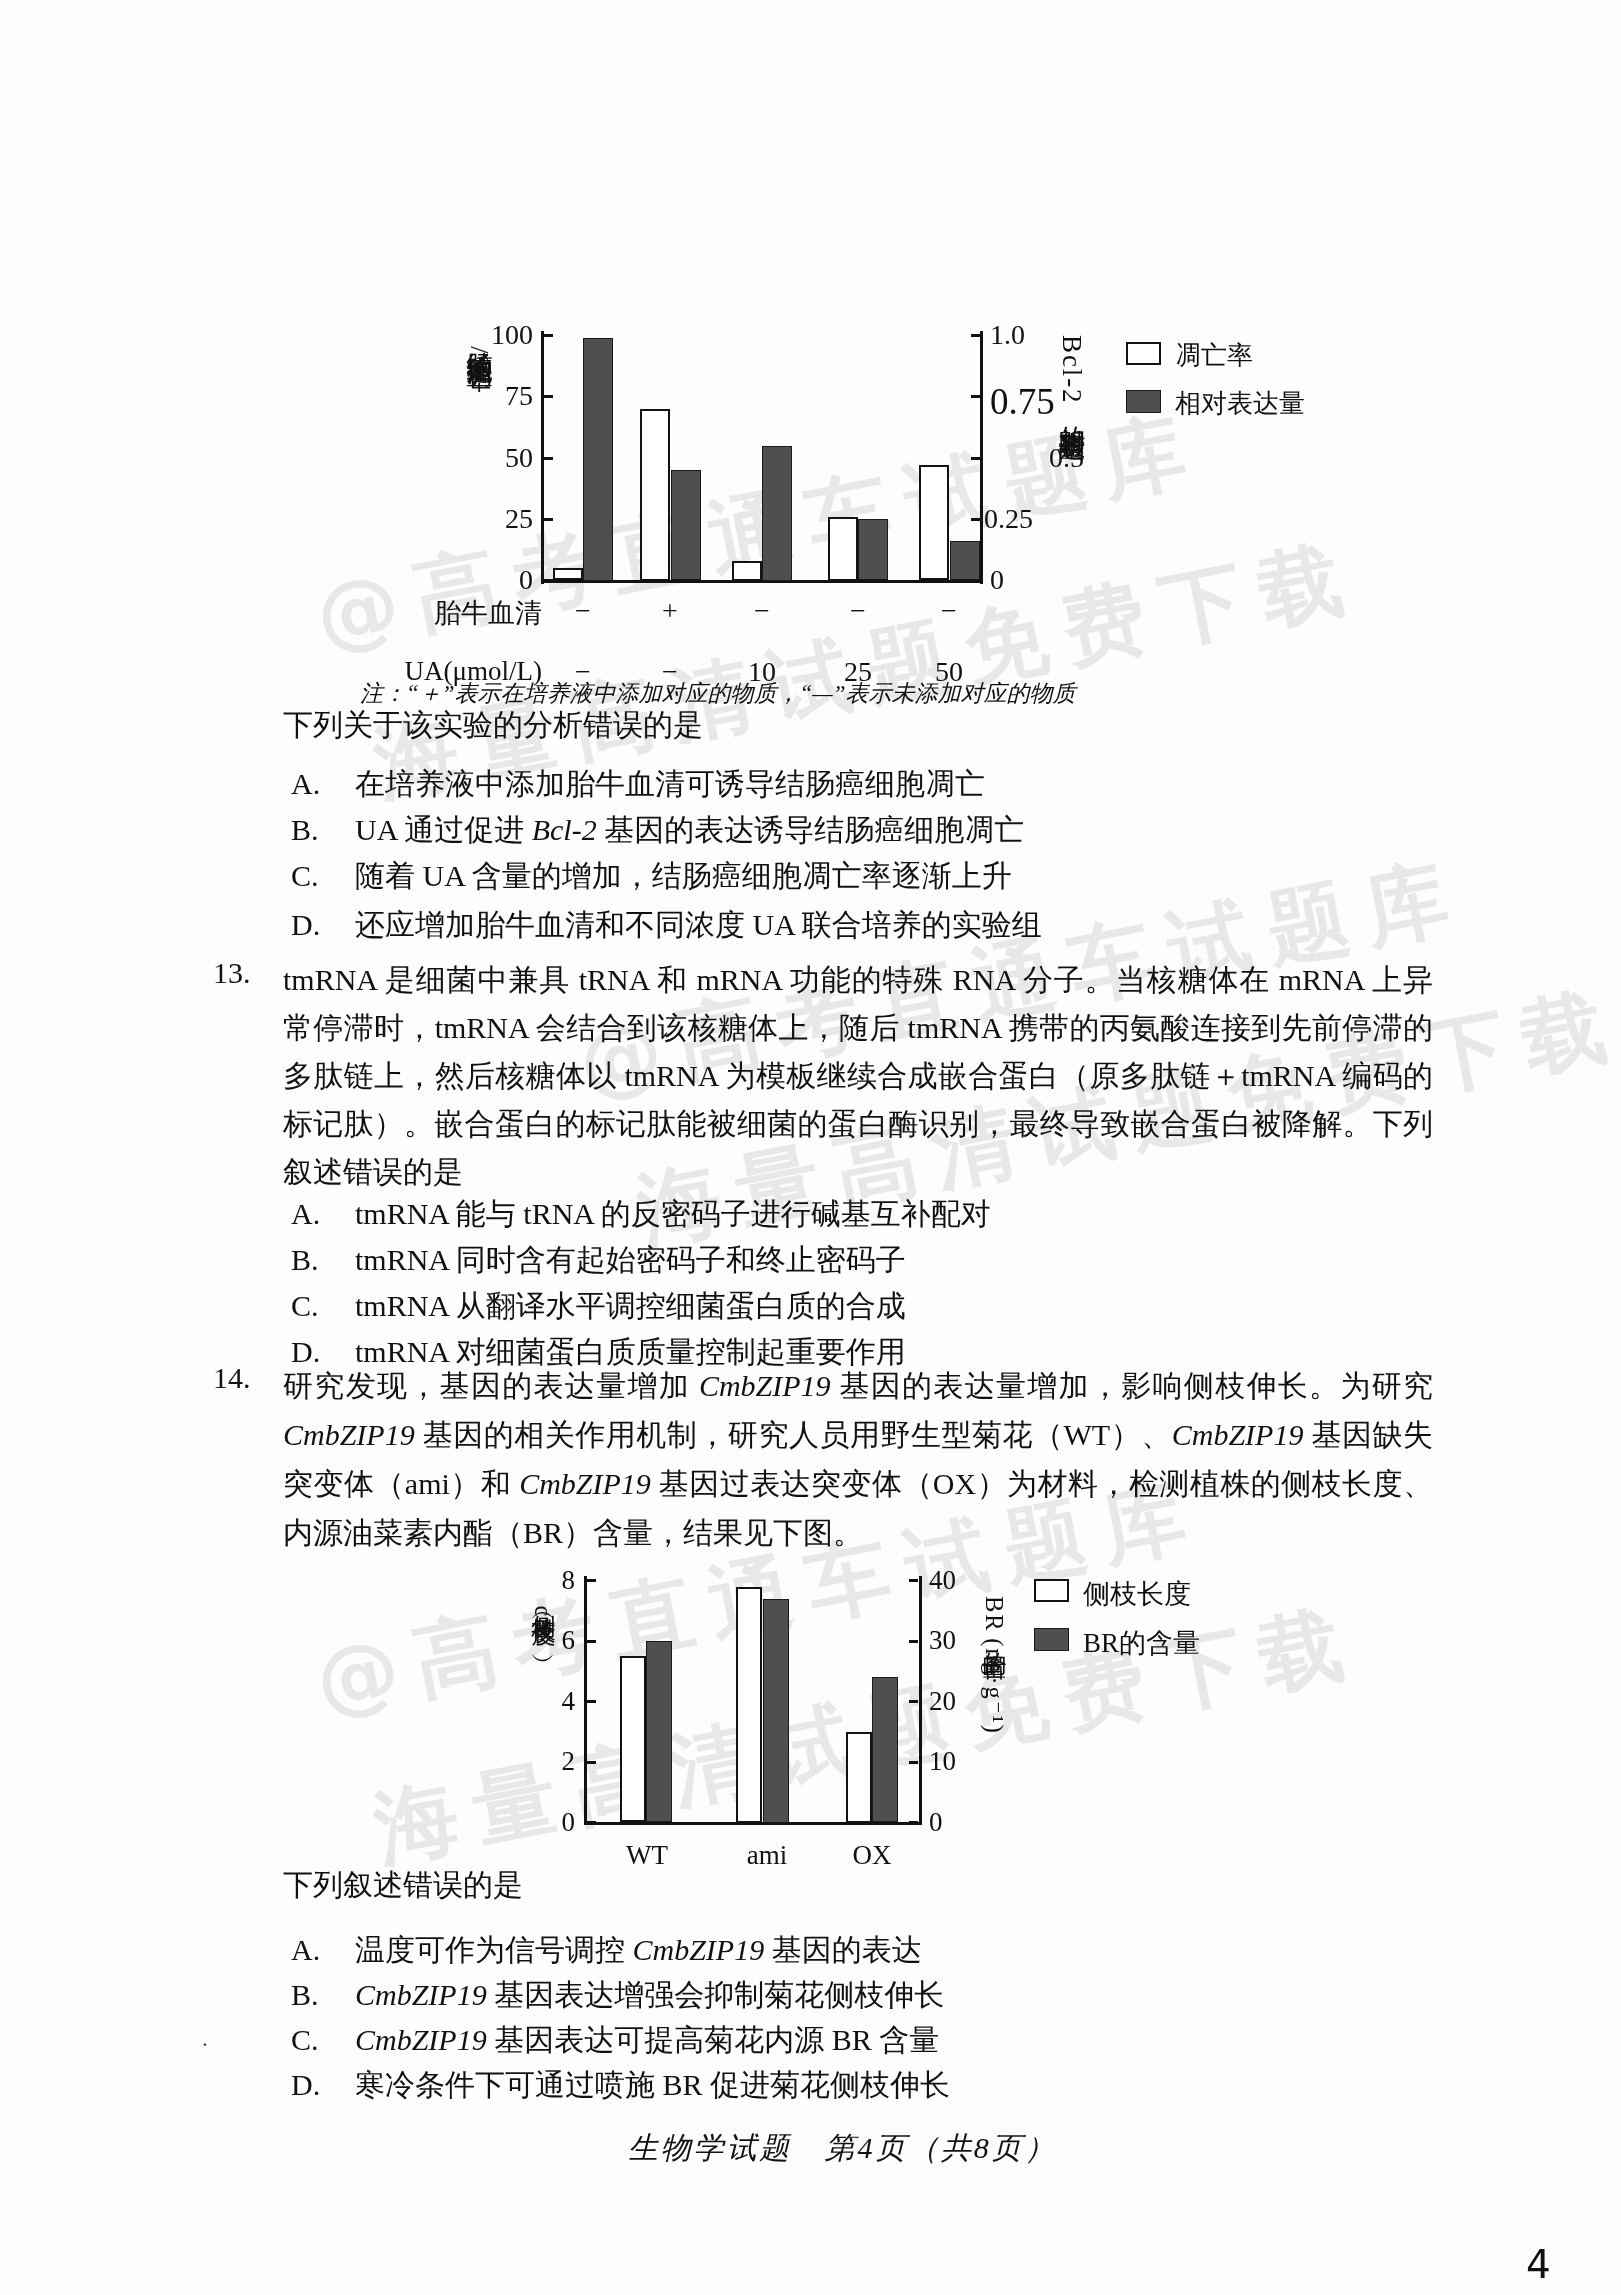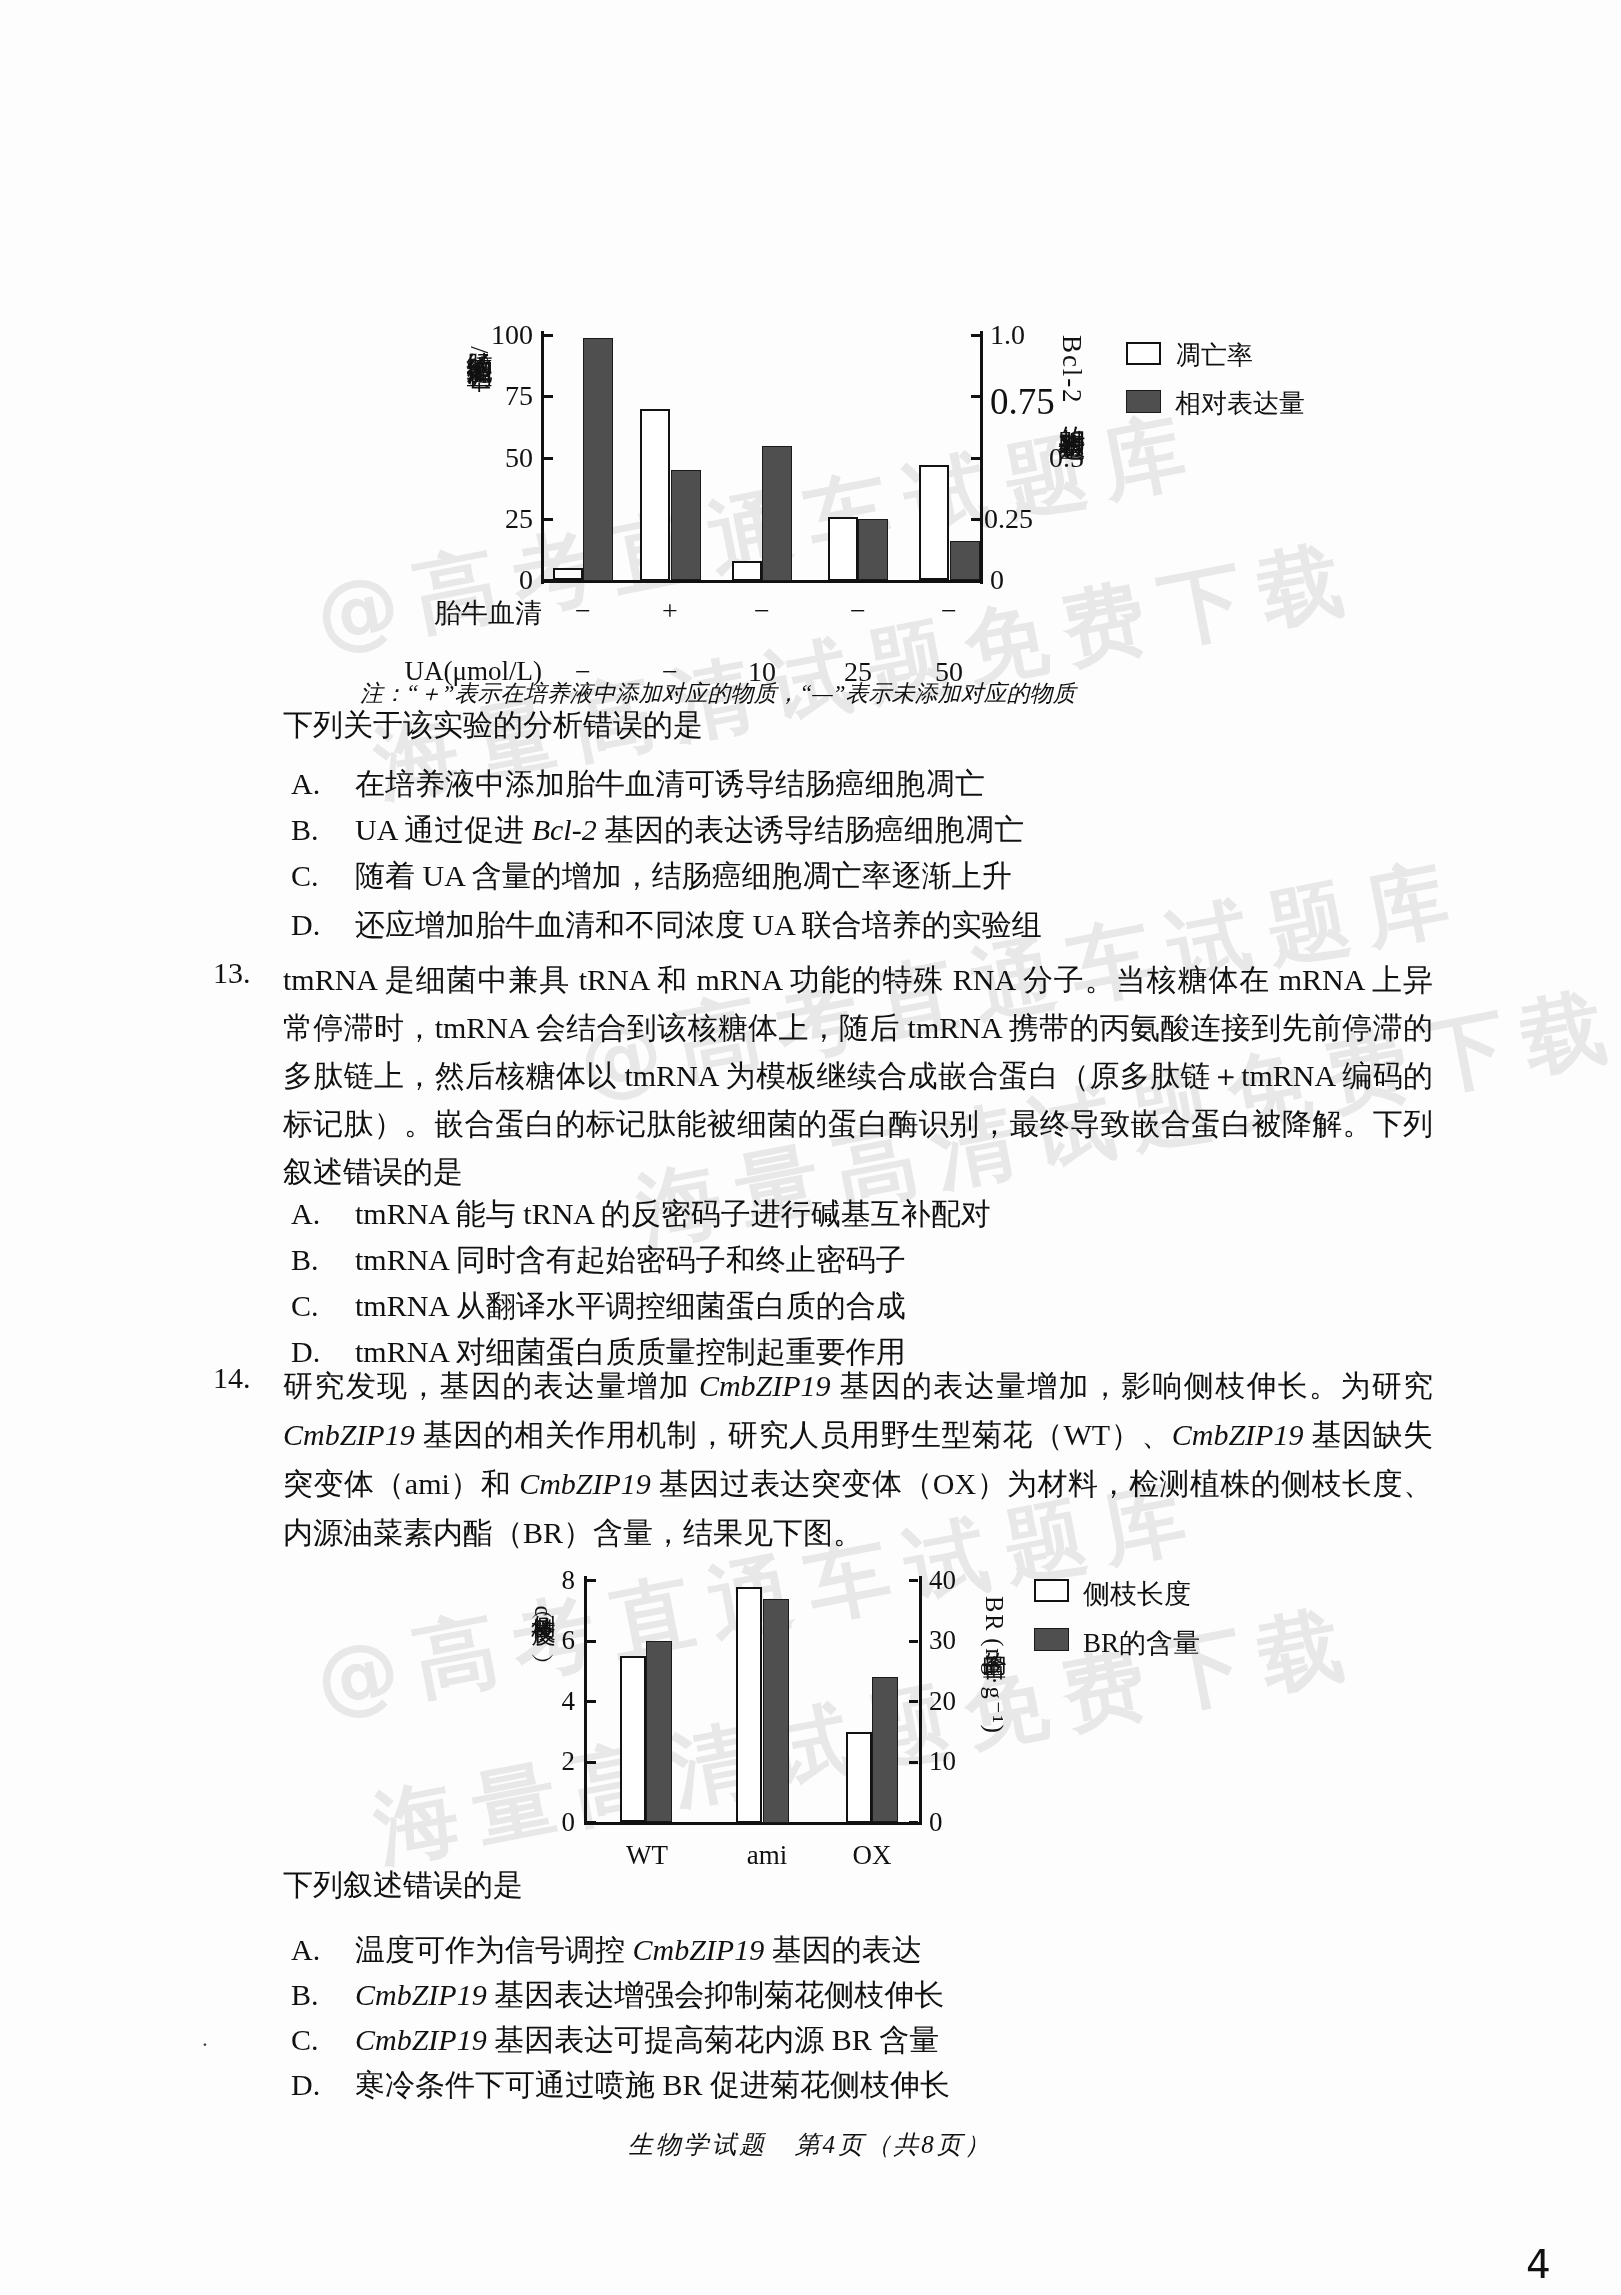--- a/index.html
+++ b/index.html
@@ -24,21 +24,21 @@
   .bar-w{position:absolute;background:#fff;border:2.4px solid #121212;box-sizing:border-box;}
   .bar-d{position:absolute;background:#4f4f4f;border:1.4px solid #1a1a1a;box-sizing:border-box;}
   .vtitle{position:absolute;writing-mode:vertical-rl;text-orientation:mixed;
           font-size:26px;letter-spacing:1.9px;white-space:nowrap;}
   .legbox-w{position:absolute;background:#fff;border:2.4px solid #121212;box-sizing:border-box;}
   .legbox-d{position:absolute;background:#4f4f4f;border:1.9px solid #1a1a1a;box-sizing:border-box;}
   .leglabel{position:absolute;white-space:nowrap;}
   .rowlabel{position:absolute;text-align:right;font-size:27px;white-space:nowrap;}
   .rowval{position:absolute;text-align:center;font-size:28px;font-family:"Liberation Serif",serif;}
   .catlabel{position:absolute;text-align:center;font-size:27px;font-family:"Liberation Serif",serif;}
-  .footer{position:absolute;left:628px;top:2128px;font-size:25px;font-style:italic;letter-spacing:2.8px;white-space:nowrap;}
+  .footer{position:absolute;left:628px;top:2128px;font-size:30px;font-style:italic;letter-spacing:2.8px;white-space:nowrap;}
   .corner{position:absolute;left:1526px;top:2242px;font-size:39px;font-family:"DejaVu Sans",sans-serif;}
   .straydot{position:absolute;left:202px;top:2025px;font-size:23.6px;color:#444;}
 </style>
 </head>
 <body>
 
 <div class="page">
 
   <div class="wm" style="left:302px;top:542px;">
     <div>@高考直通车试题库</div>

